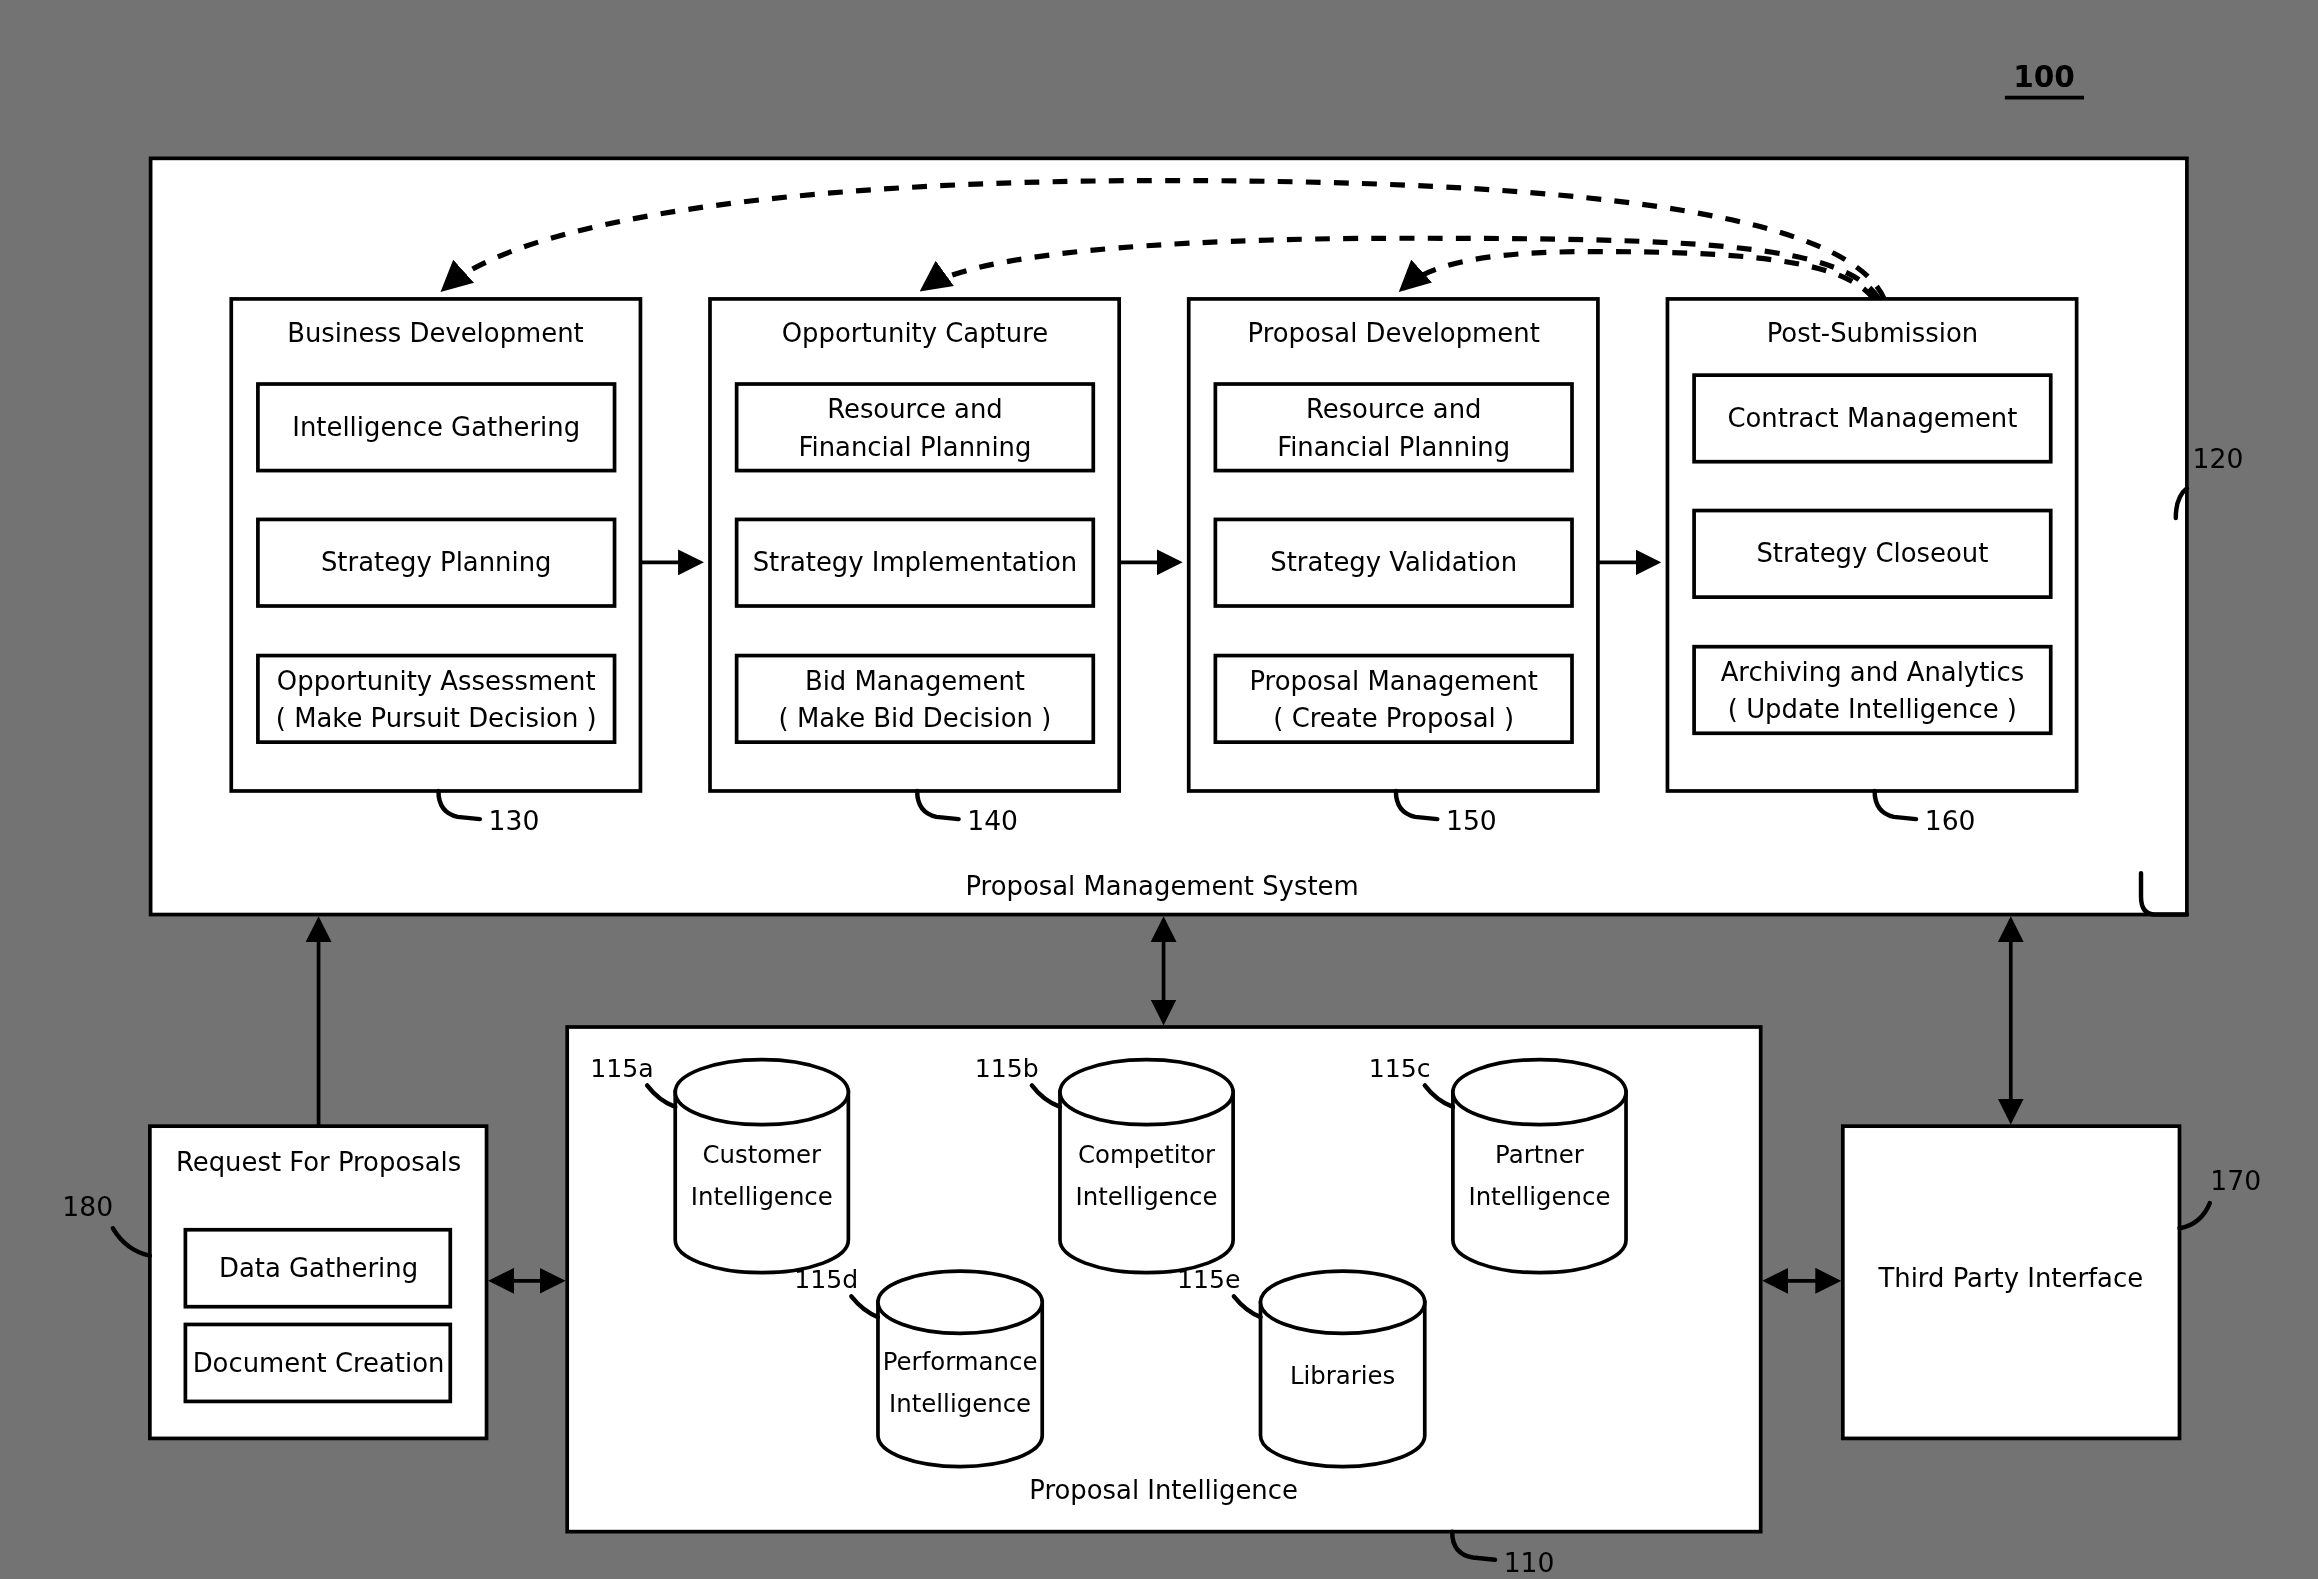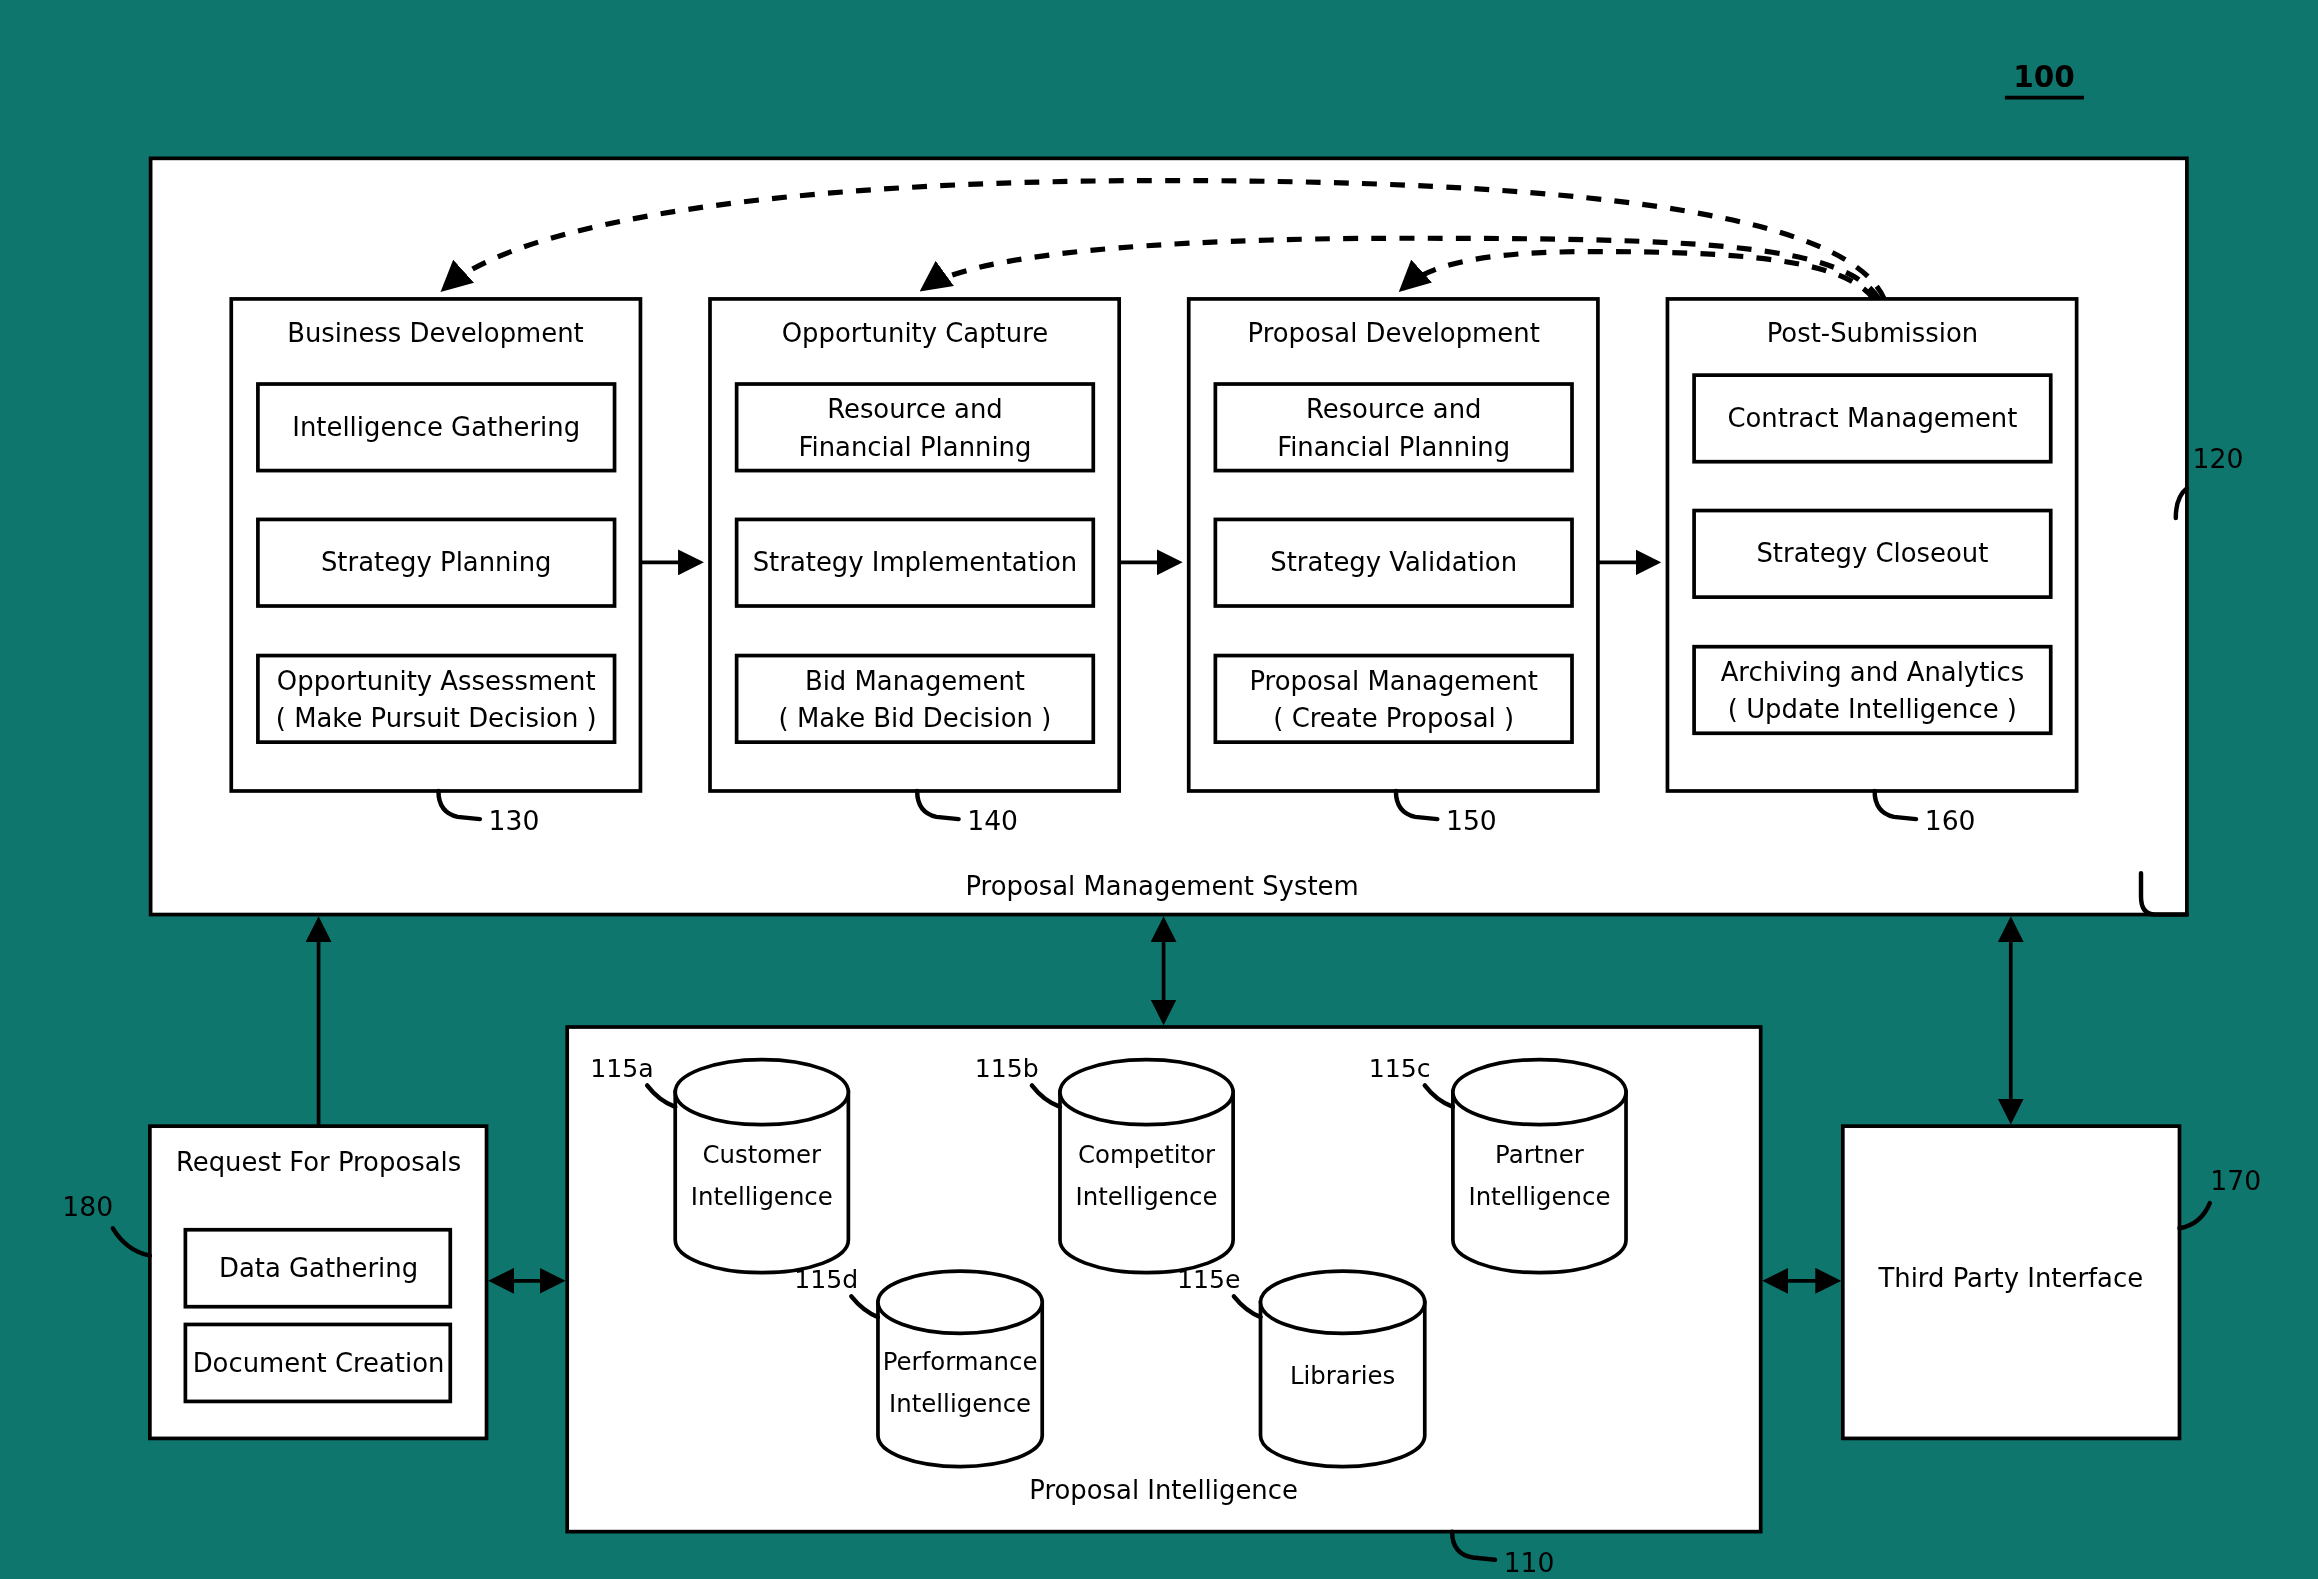--- a/index.html
+++ b/index.html
@@ -4,21 +4,21 @@
 <style>
   html, body {
     margin: 0;
     padding: 0;
     background: #ffffff;
   }
   #page {
     position: relative;
     width: 2319px;
     height: 1579px;
-    background: #0f766e;
+    background: #737373;
     overflow: hidden;
     font-family: "DejaVu Sans", sans-serif;
   }
   svg.diagram {
     position: absolute;
     top: 0;
     left: 0;
     width: 2319px;
     height: 1579px;
   }

